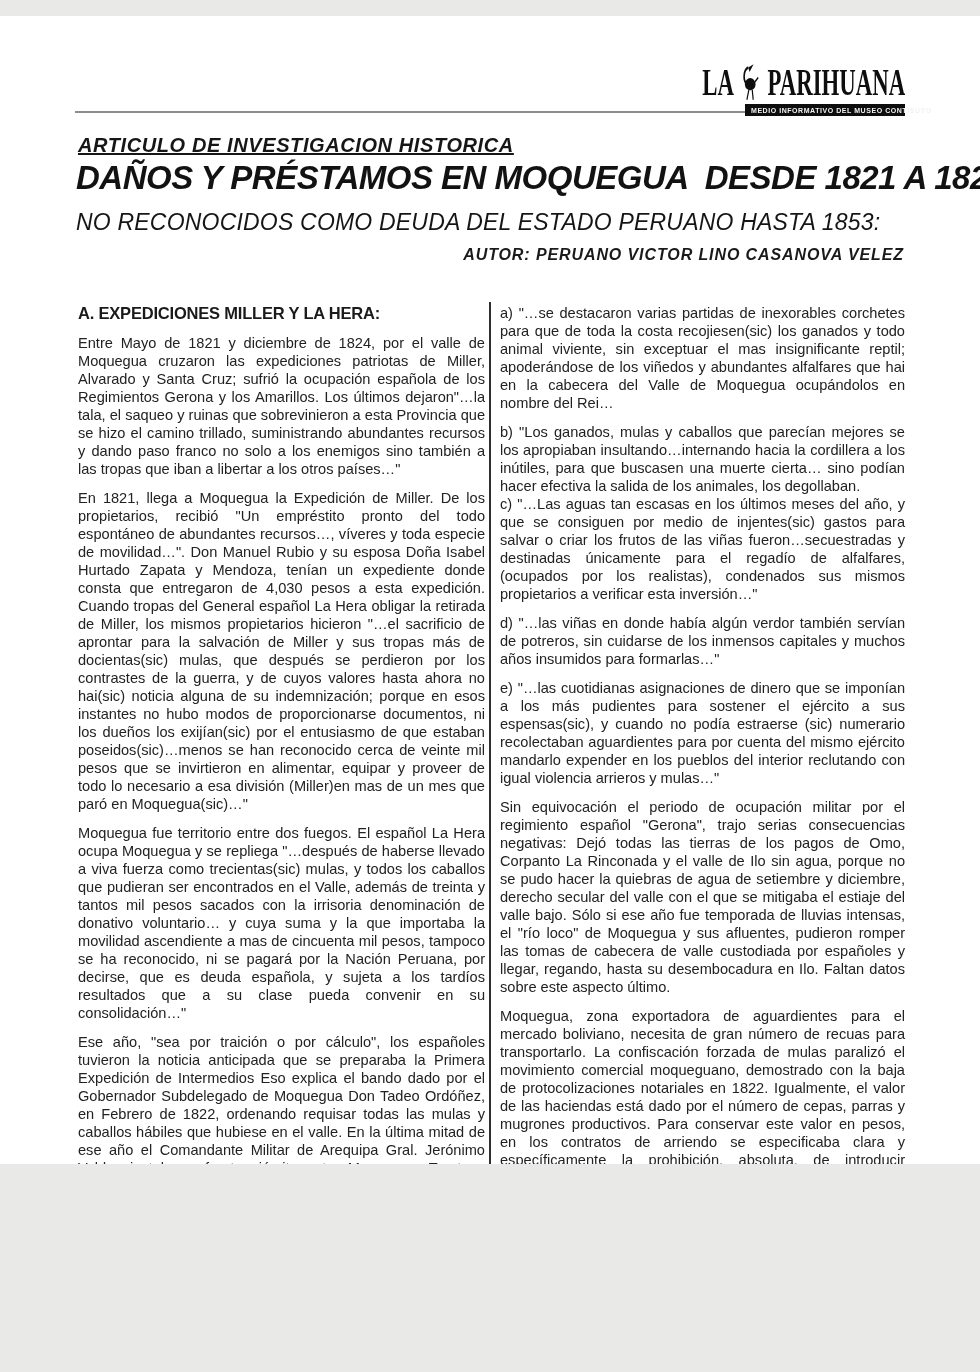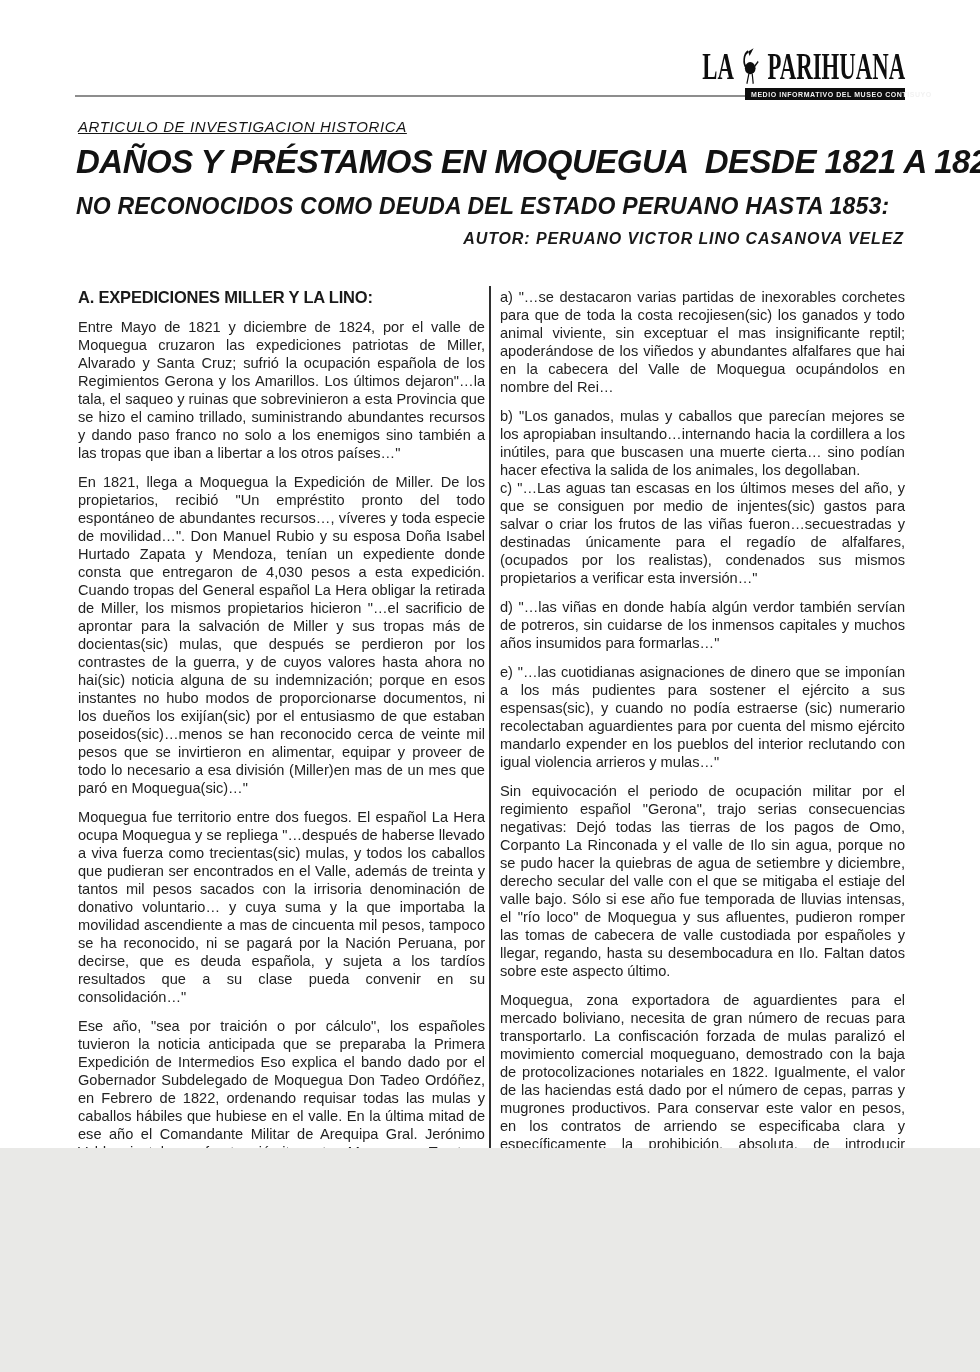--- a/index.html
+++ b/index.html
@@ -1,17 +1,17 @@
 <!DOCTYPE html>
 <html><head>
 <meta charset="utf-8">
 <style>
   html,body { margin:0; padding:0; background:#e9e9e7; }
   .page {
-    position:relative; width:980px; height:1148px; margin:0 auto;
+    position:relative; width:980px; height:1148px; margin:16px auto;
     background:#ffffff; overflow:hidden;
     font-family:"Liberation Sans", sans-serif; color:#222;
   }
   
   .masthead { position:absolute; top:46px; right:75px; text-align:right; z-index:2; }
   .logo-row {
     display:flex; align-items:center; justify-content:flex-end; gap:2px;
     font-family:"Liberation Serif", serif; font-weight:bold; font-size:38px;
     line-height:1; color:#0e0e0e; white-space:pre;
     transform:scaleX(0.60); transform-origin:100% 50%;
@@ -20,31 +20,31 @@
   .logo-bar {
     margin-top:2px; margin-left:auto; width:160px; box-sizing:border-box;
     background:#0d0d0d; color:#f2f2f2; font-size:7px; font-weight:bold;
     letter-spacing:0.55px; padding:3px 6px 2px; text-align:center; white-space:nowrap;
   }
   .top-rule { position:absolute; top:95px; left:75px; width:830px; height:2px; background:#8d8d8d; z-index:1; }
 
   
   .kicker {
     position:absolute; top:118px; left:78px;
-    font-style:italic; font-weight:normal; font-size:15px; letter-spacing:0.6px;
+    font-style:italic; font-weight:bold; font-size:20px; letter-spacing:0.6px;
     text-decoration:underline; color:#161616; white-space:pre;
   }
   .title {
     position:absolute; top:143px; left:76px; width:850px;
     font-style:italic; font-weight:bold; font-size:33px; letter-spacing:-0.5px;
     color:#121212; white-space:pre;
   }
   .subtitle {
     position:absolute; top:193px; left:76px;
-    font-style:italic; font-weight:bold; font-size:23px; letter-spacing:0.2px;
+    font-style:italic; font-weight:normal; font-size:23px; letter-spacing:0.2px;
     color:#151515; white-space:pre;
   }
   .author {
     position:absolute; top:230px; right:76px;
     font-style:italic; font-weight:bold; font-size:16px; letter-spacing:0.9px;
     color:#1a1a1a; white-space:pre;
   }
 
   
   .col { position:absolute; top:288px; width:407px; }
@@ -90,21 +90,21 @@
     <div class="logo-bar">MEDIO INFORMATIVO DEL MUSEO CONTISUYO</div>
   </div>
   <div class="top-rule"></div>
 
   <div class="kicker">ARTICULO DE INVESTIGACION HISTORICA</div>
   <div class="title">DAÑOS Y PRÉSTAMOS EN MOQUEGUA  DESDE 1821 A 1824,</div>
   <div class="subtitle">NO RECONOCIDOS COMO DEUDA DEL ESTADO PERUANO HASTA 1853:</div>
   <div class="author">AUTOR: PERUANO VICTOR LINO CASANOVA VELEZ</div>
 
   <div class="col col-left">
-      <h3 class="sec-heading">A. EXPEDICIONES MILLER Y LA LINO:</h3>
+      <h3 class="sec-heading">A. EXPEDICIONES MILLER Y LA HERA:</h3>
       <p class="body-para">Entre Mayo de 1821 y  diciembre de 1824, por el valle de Moquegua cruzaron las expediciones patriotas de  Miller, Alvarado y  Santa Cruz; sufrió la ocupación española de los Regimientos Gerona y los Amarillos. Los últimos dejaron"…la tala, el saqueo y ruinas que sobrevinieron a esta Provincia que se hizo el camino trillado, suministrando abundantes recursos y dando paso franco no solo a los enemigos sino también a las tropas que iban a libertar a los otros países…"</p>
       <p class="body-para">En 1821, llega a Moquegua la Expedición de Miller. De los propietarios, recibió "Un empréstito pronto del todo espontáneo de abundantes recursos…, víveres y toda especie de movilidad…". Don Manuel Rubio y su esposa Doña Isabel Hurtado Zapata y Mendoza, tenían un expediente donde consta que entregaron de 4,030 pesos a esta expedición.  Cuando tropas del General español La Hera obligar la retirada de Miller, los mismos propietarios hicieron "…el sacrificio de aprontar para la salvación de Miller y sus tropas más de docientas(sic) mulas, que después se perdieron por los contrastes de la guerra, y de cuyos valores hasta ahora no hai(sic) noticia alguna de su indemnización; porque en esos instantes no hubo modos de proporcionarse documentos, ni los dueños los exijían(sic) por el entusiasmo de que estaban poseidos(sic)…menos se han  reconocido cerca de veinte mil pesos que se invirtieron en alimentar, equipar y proveer de todo lo necesario a esa división (Miller)en mas de un mes que paró en Moquegua(sic)…"</p>
       <p class="body-para">Moquegua fue territorio entre dos fuegos. El español La Hera ocupa Moquegua y se repliega  "…después de haberse llevado a viva fuerza como trecientas(sic) mulas, y todos los caballos que pudieran ser encontrados en el Valle, además de treinta y tantos mil pesos sacados con la irrisoria denominación de donativo voluntario… y cuya suma y la que importaba la movilidad ascendiente a mas de cincuenta mil pesos, tampoco se ha reconocido, ni se pagará por la Nación Peruana, por decirse, que es deuda española, y sujeta a los tardíos resultados que a su clase pueda convenir en su consolidación…"</p>
       <p class="body-para">Ese año, "sea por traición o por cálculo", los españoles tuvieron la noticia anticipada que se preparaba la Primera Expedición de Intermedios Eso explica el bando dado por el Gobernador Subdelegado de Moquegua Don Tadeo Ordóñez, en Febrero de 1822, ordenando requisar todas las mulas y caballos hábiles que hubiese en el valle. En la última mitad de ese año el Comandante Militar de Arequipa Gral. Jerónimo Valdez instala un fuerte ejército entre Moquegua, Torata y Omate encargado de ocupar militarmente la provincia de Moquegua, por primera vez en la historia colonial. La trataron como territorio enemigo ocupado"…para privar de todo recurso a los expedicionarios…". El subdelegado colonialista D. N. Lacarta, "despiadado verdugo", dispuso:</p>
     </div>
   <div class="col-divider"></div>
   <div class="col col-right">
       <p class="body-para">a) "…se destacaron varias partidas de inexorables corchetes para que de toda la costa recojiesen(sic) los ganados y todo animal viviente, sin exceptuar el mas insignificante reptil; apoderándose de los viñedos y abundantes alfalfares que hai en la cabecera del Valle de Moquegua ocupándolos en nombre del Rei…</p>
       <p class="body-para flush">b) "Los ganados, mulas y caballos que parecían mejores se los apropiaban insultando…internando hacia la cordillera a los inútiles, para que buscasen una muerte cierta… sino podían hacer efectiva la salida de los animales, los degollaban.</p>
       <p class="body-para">c) "…Las aguas tan escasas en los últimos meses del año, y que se consiguen por medio de injentes(sic) gastos para salvar o criar los frutos de las viñas fueron…secuestradas y destinadas únicamente para el regadío de alfalfares, (ocupados por los realistas), condenados sus mismos propietarios a verificar esta inversión…"</p>

